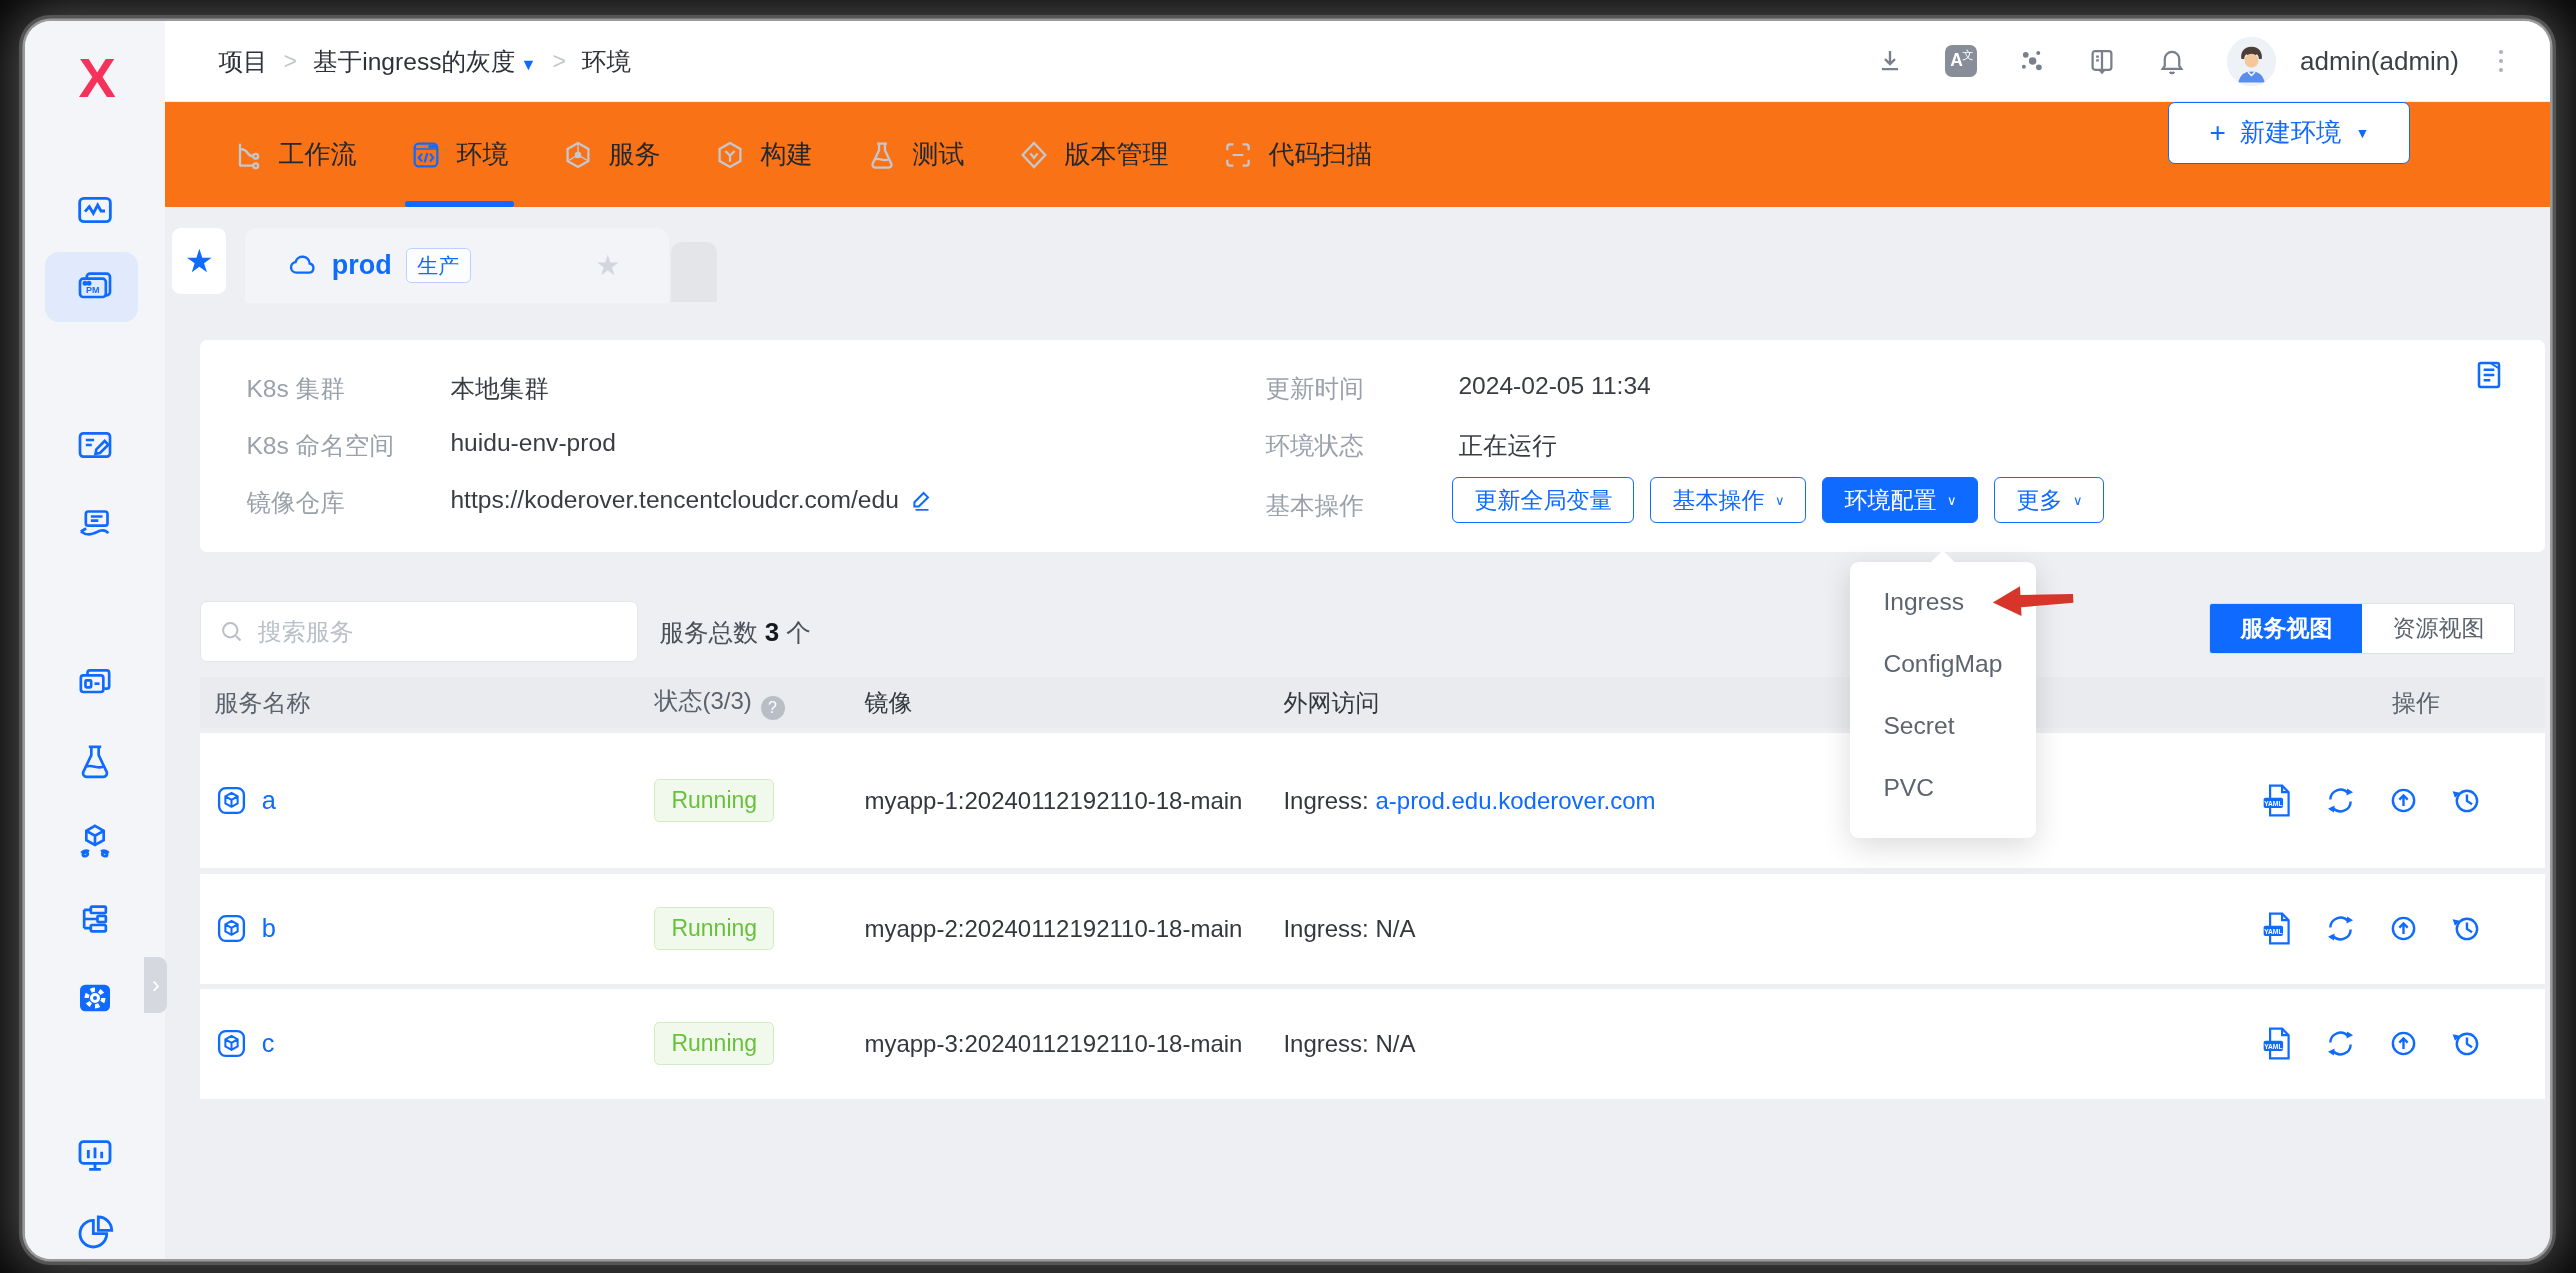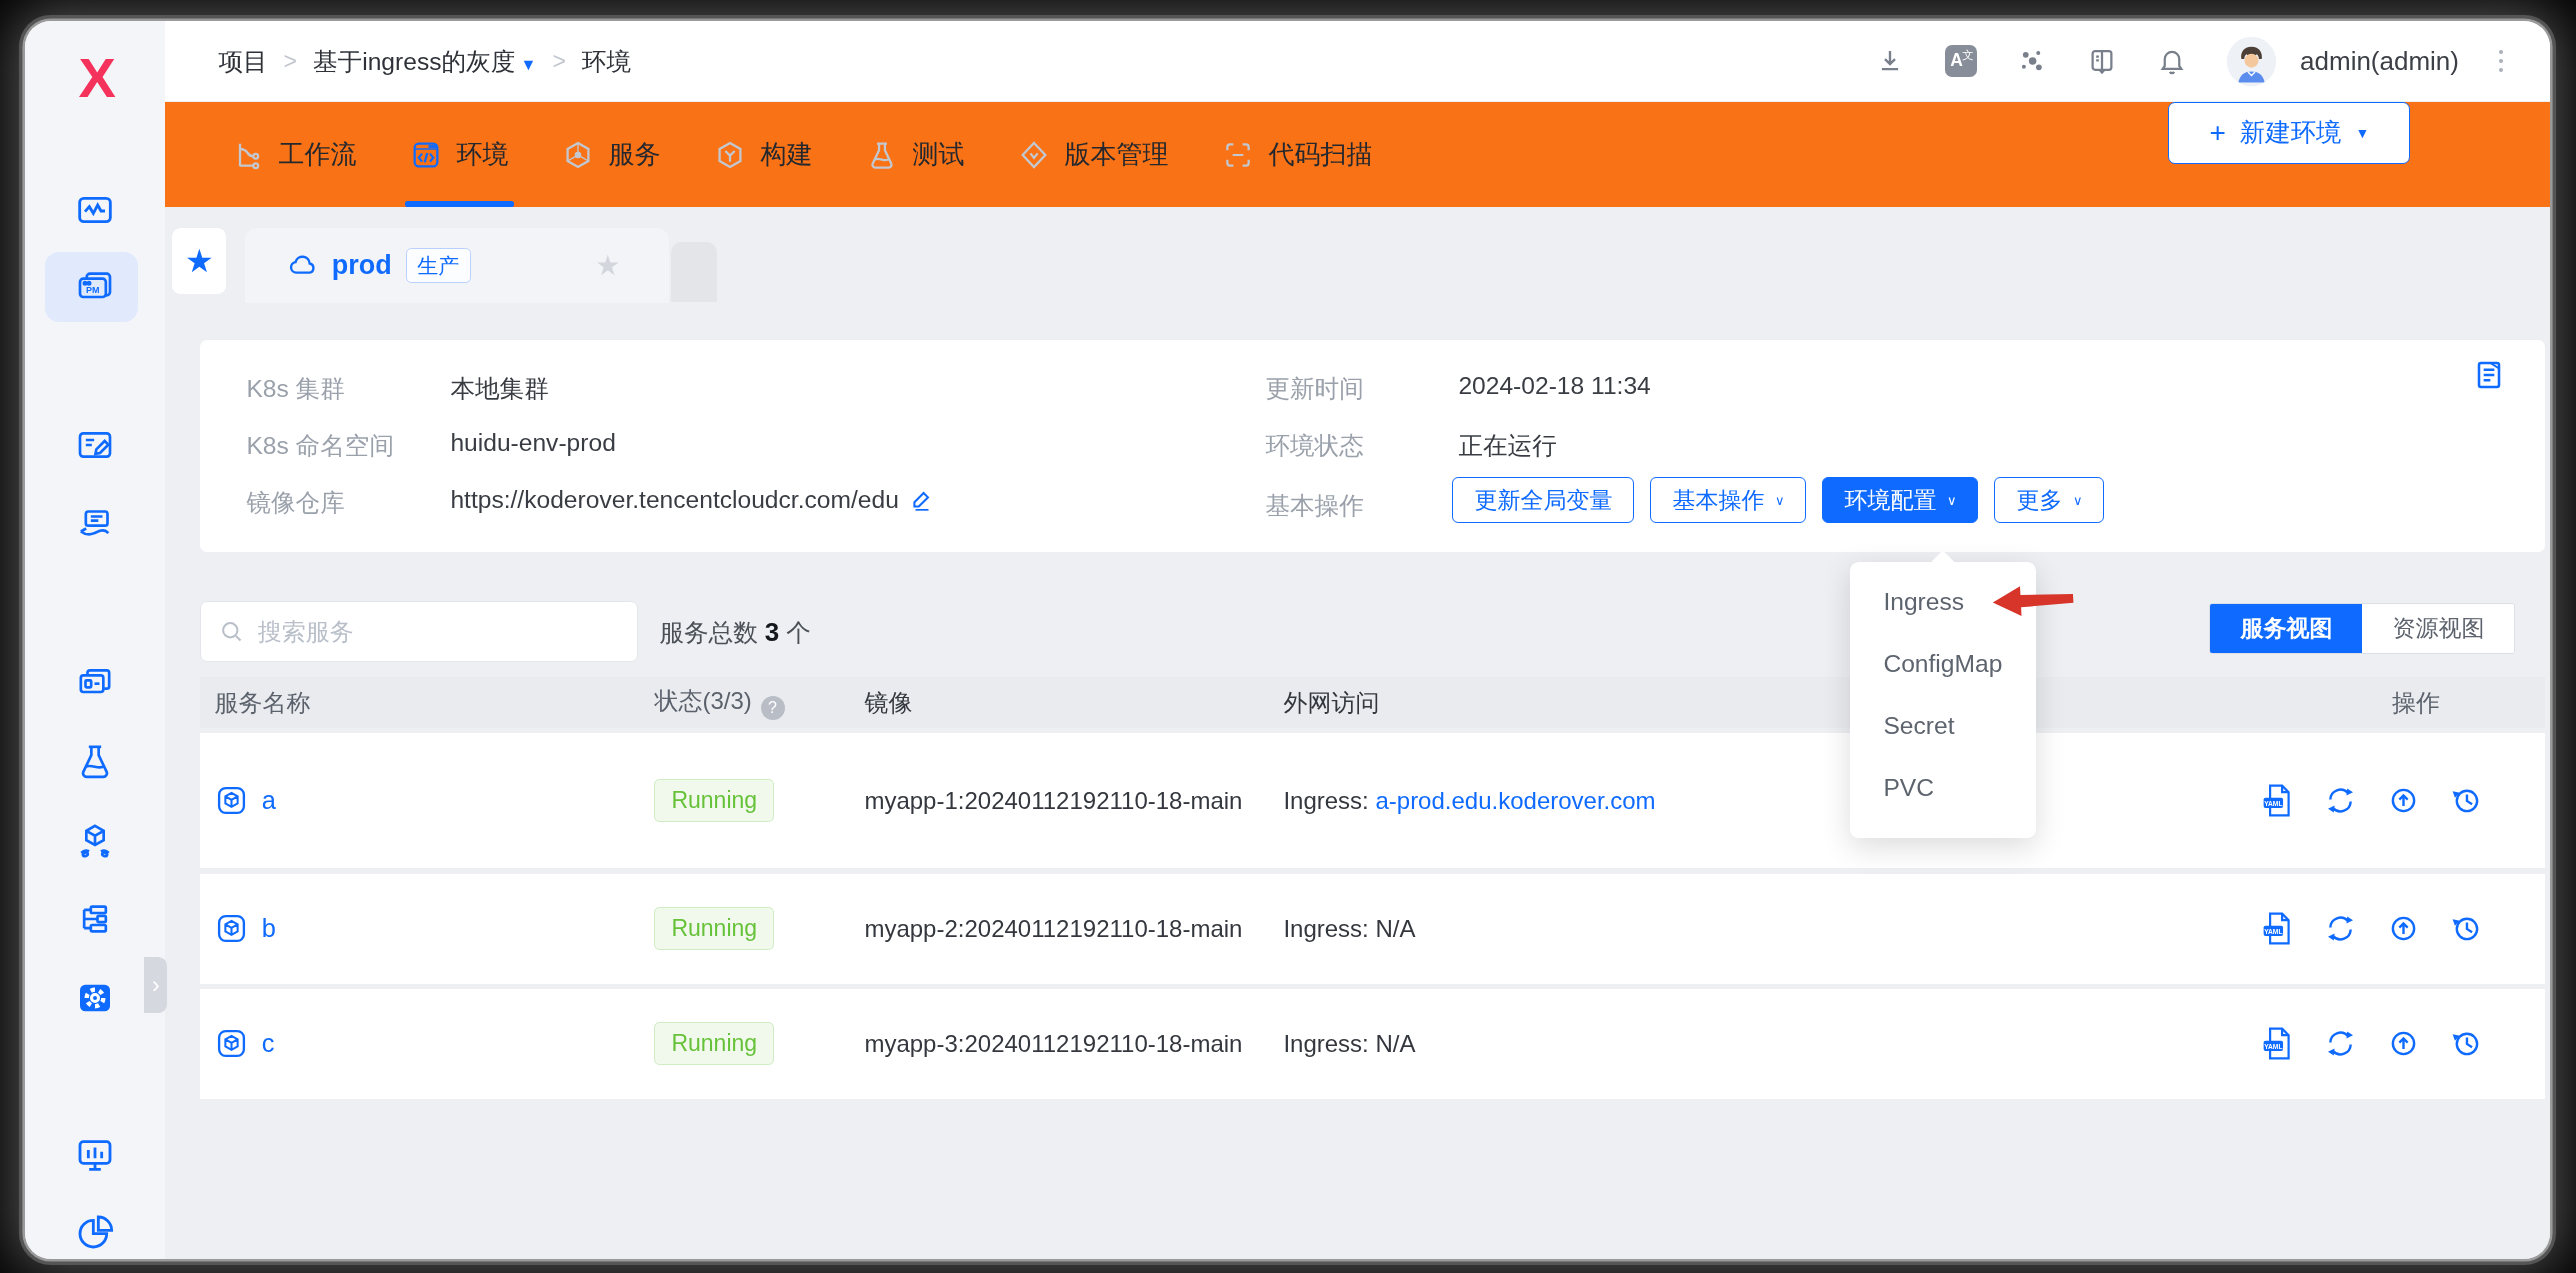--- a/index.html
+++ b/index.html
@@ -363,21 +363,21 @@
         <div class="fld" style="left:250px;top:89px"><span class="val">huidu-env-prod</span></div>
         <div class="fld" style="left:46px;top:146px"><span class="lab">镜像仓库</span></div>
         <div class="fld" style="left:250px;top:146px">
           <span class="val">https://koderover.tencentcloudcr.com/edu</span><span class="edit-pen"><svg viewBox="0 0 24 24" fill="none" stroke="currentColor" stroke-width="1.9">
                   <path d="M13.5 6.5l4 4L9 19H5v-4z"></path>
                   <path d="M6 22h12" stroke-width="1.6"></path>
                 </svg></span>
         </div>
 
         <div class="fld" style="left:1065px;top:32px"><span class="lab">更新时间</span></div>
-        <div class="fld" style="left:1258px;top:32px"><span class="val">2024-02-18 11:34</span></div>
+        <div class="fld" style="left:1258px;top:32px"><span class="val">2024-02-05 11:34</span></div>
         <div class="fld" style="left:1065px;top:89px"><span class="lab">环境状态</span></div>
         <div class="fld" style="left:1258px;top:89px"><span class="val">正在运行</span></div>
         <div class="fld" style="left:1065px;top:149px"><span class="lab">基本操作</span></div>
 
         <div class="ops">
           <div class="btn">
                 <span>更新全局变量</span>
               </div>
           <div class="btn">
                 <span>基本操作</span>

